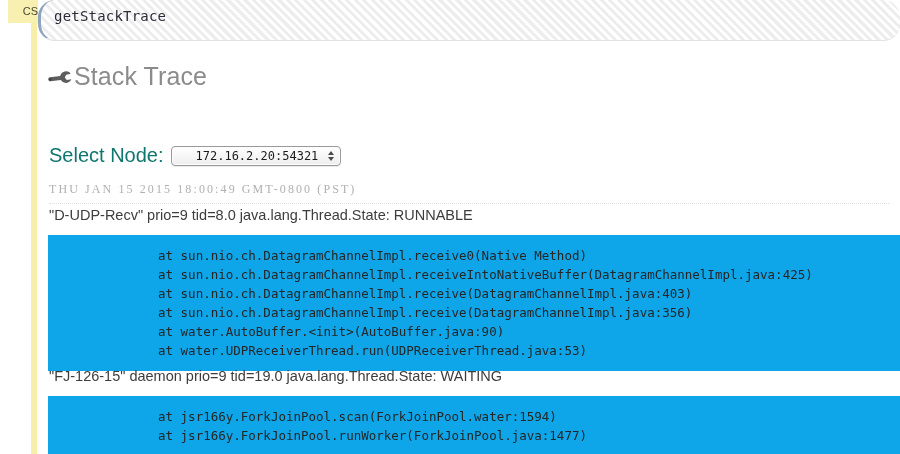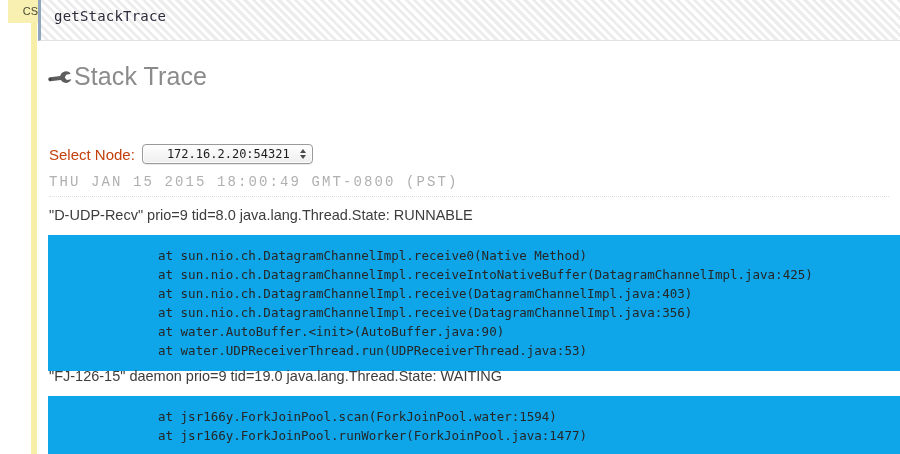--- a/index.html
+++ b/index.html
@@ -54,20 +54,21 @@
     width: 862px;
     height: 41px;
     background-color: #f7f7f7;
     background-image: repeating-linear-gradient(
         45deg,
         #ffffff 0px, #ffffff 3px,
         #ededed 3px, #ededed 6px);
     border-left: 3px solid #8fa4bd;
     border-bottom: 1px solid #e2e2e2;
     z-index: 3;
+    border-radius: 17px;
   }
   .prompt-header-text {
     position: absolute;
     left: 13px;
     top: 8px;
     font-family: "DejaVu Sans Mono", "Liberation Mono", monospace;
     font-size: 14px;
     color: #2b2b3a;
     letter-spacing: 0.2px;
   }
@@ -106,22 +107,22 @@
 
   .node-row {
     position: absolute;
     left: 11px;
     top: 103px;
     display: flex;
     align-items: center;
     gap: 7px;
   }
   .node-label {
-    font-size: 15px;
-    color: #c2410c;
+    font-size: 20px;
+    color: #0f766e;
   }
   .node-select {
     position: relative;
     display: inline-flex;
     align-items: center;
     height: 20px;
     padding: 0 22px 0 24px;
     background: linear-gradient(#ffffff, #eeeeee);
     border: 1px solid #9a9a9a;
     border-radius: 4px;
@@ -146,28 +147,28 @@
     width: 0; height: 0;
     border-left: 3.5px solid transparent;
     border-right: 3.5px solid transparent;
   }
   .node-select .arrows .up { border-bottom: 4px solid #4a4a4a; }
   .node-select .arrows .dn { border-top: 4px solid #4a4a4a; }
 
   .timestamp {
     position: absolute;
     left: 11px;
-    top: 133px;
+    top: 141px;
     width: 840px;
     padding-bottom: 6px;
     border-bottom: 1px dotted #dedede;
-    font-size: 14px;
+    font-size: 12px;
     letter-spacing: 2.1px;
     color: #b0b0b0;
-    font-family: Liberation Mono, monospace;
+    font-family: Liberation Serif, serif;
   }
 
   .thread-line {
     position: absolute;
     left: 11px;
     font-size: 14.5px;
     color: #3d3d3d;
     white-space: nowrap;
   }
   .thread-line.t1 { top: 166px; }

